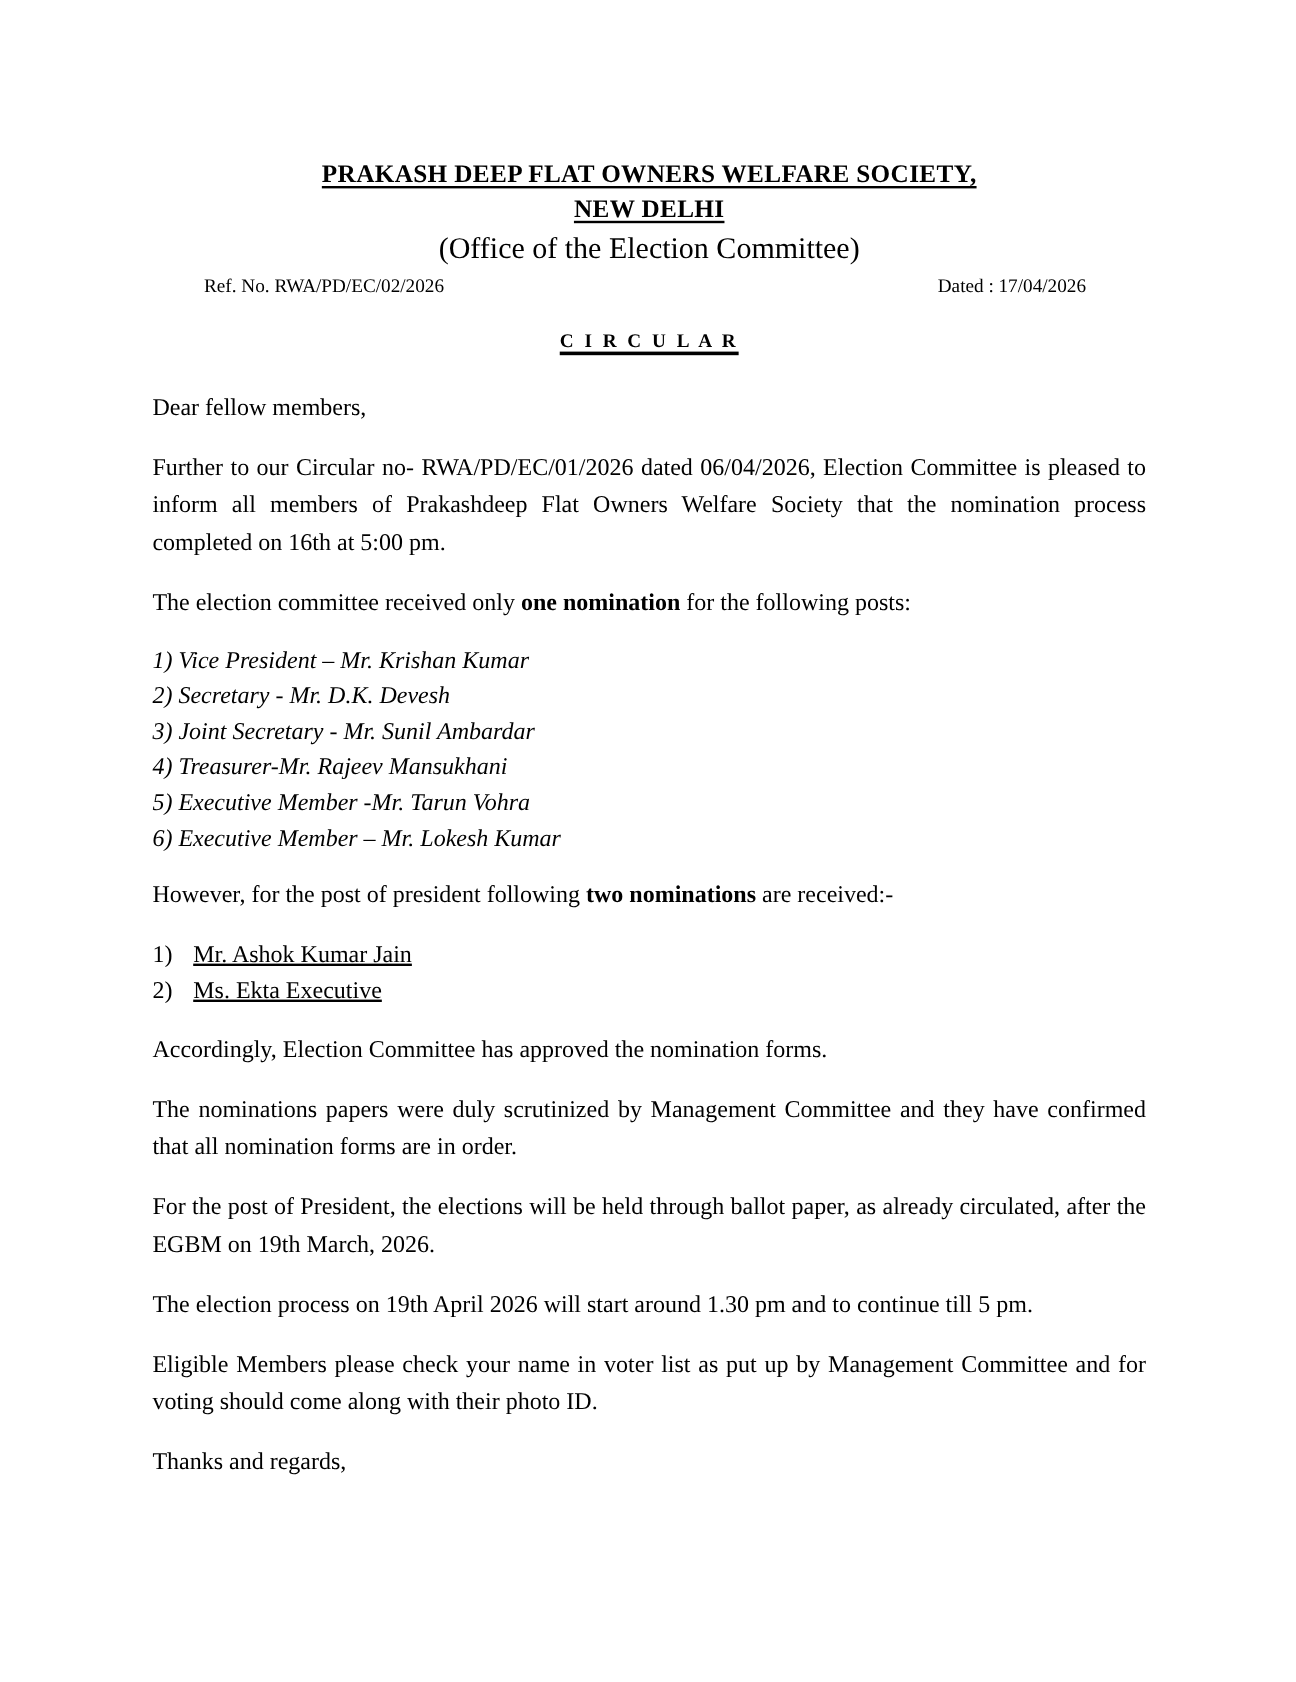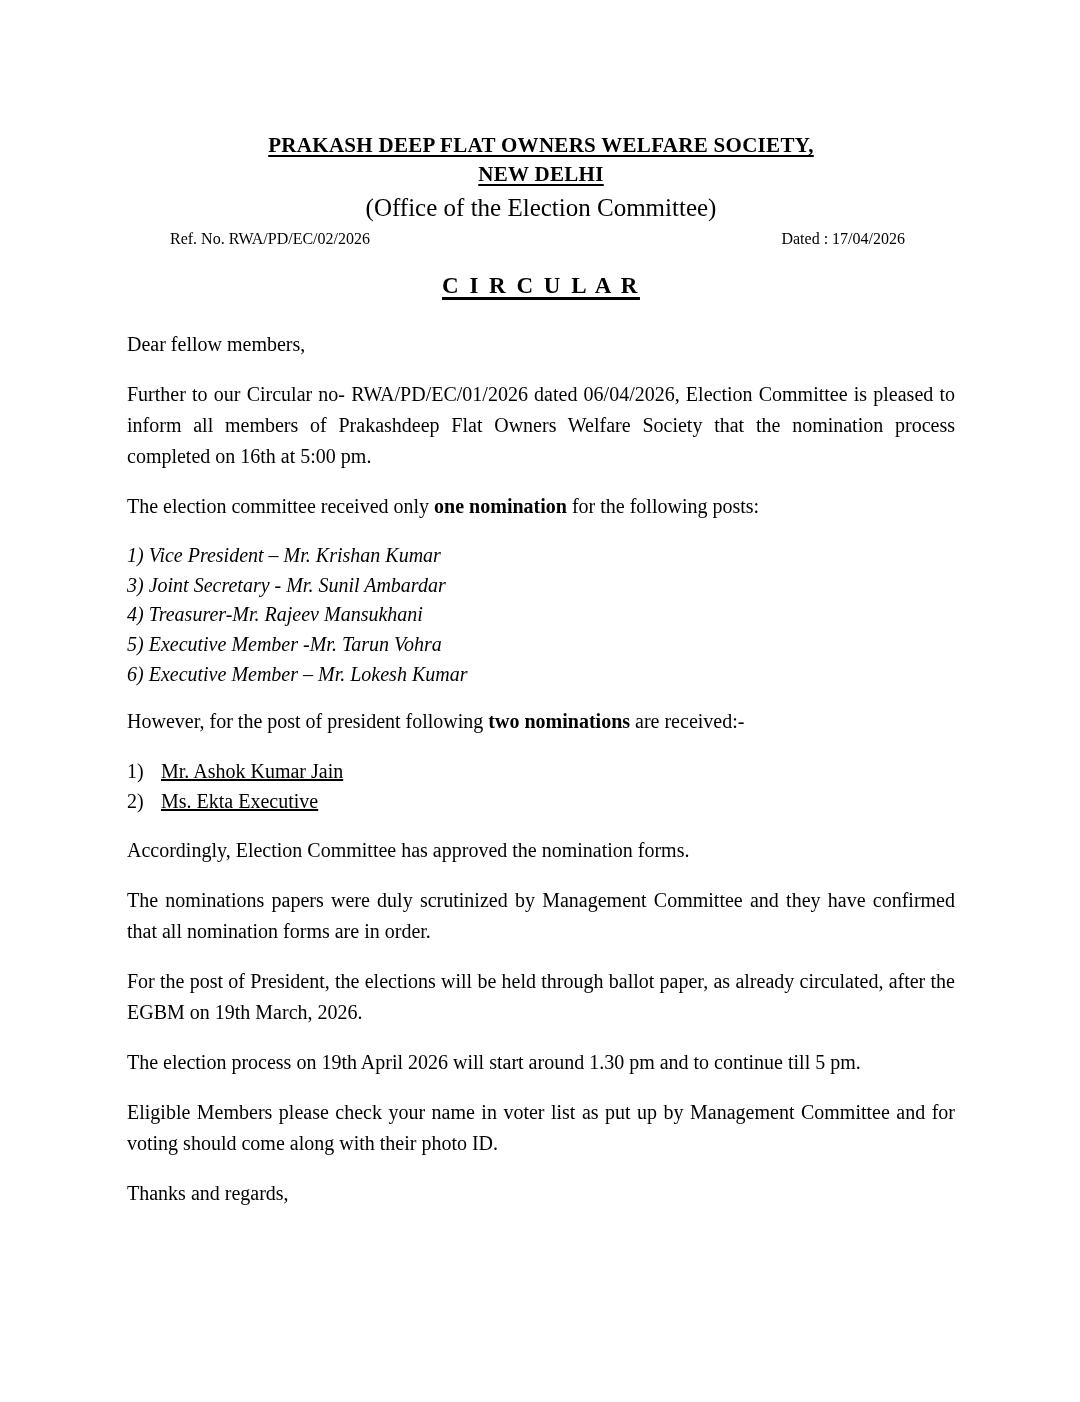--- a/index.html
+++ b/index.html
@@ -33,21 +33,21 @@
   .office-line { font-size:25px; line-height:1.4; }
   .ref-row {
     display:flex;
     justify-content:space-between;
     padding:2px 50px 0 43px;
     font-size:16px;
   }
   .doc-heading-wrap { text-align:center; margin-top:16px; margin-bottom:26px; }
   .doc-heading {
     font-weight:bold;
-    font-size:23px;
+    font-size:16px;
     letter-spacing:2.5px;
     text-decoration:underline;
     text-decoration-thickness:2.5px;
     text-underline-offset:4px;
   }
   .para { margin:0 0 19px 0; }
   .just { text-align:justify; }
   .bold { font-weight:bold; }
   .nom-list { margin:0 0 17px 0; line-height:1.38; }
   .nom-list div { padding:1px 0;font-style:italic; }
@@ -89,20 +89,21 @@
     </div>
 
     <p class="para">Dear fellow members,</p>
 
     <p class="para just">Further to our Circular no- RWA/PD/EC/01/2026 dated 06/04/2026, Election Committee is pleased to inform all members of Prakashdeep Flat Owners Welfare Society that the nomination process completed on 16th at 5:00 pm.</p>
 
     <p class="para"><span>The election committee received only </span><span class="bold">one nomination</span><span> for the following posts:</span></p>
 
     <div class="nom-list">
       <div>1) Vice President – Mr. Krishan Kumar</div>
+      <div>2) Secretary  - Mr. D.K. Devesh</div>
       <div>3) Joint Secretary  - Mr. Sunil Ambardar</div>
       <div>4) Treasurer-Mr.  Rajeev Mansukhani</div>
       <div>5) Executive Member   -Mr. Tarun Vohra</div>
       <div>6) Executive Member – Mr. Lokesh Kumar</div>
     </div>
 
     <p class="para"><span>However, for the post of president following </span><span class="bold">two nominations</span><span> are received:-</span></p>
 
     <div class="pres-list">
       <div><span class="num">1)</span><span>Mr. Ashok Kumar Jain</span></div>

